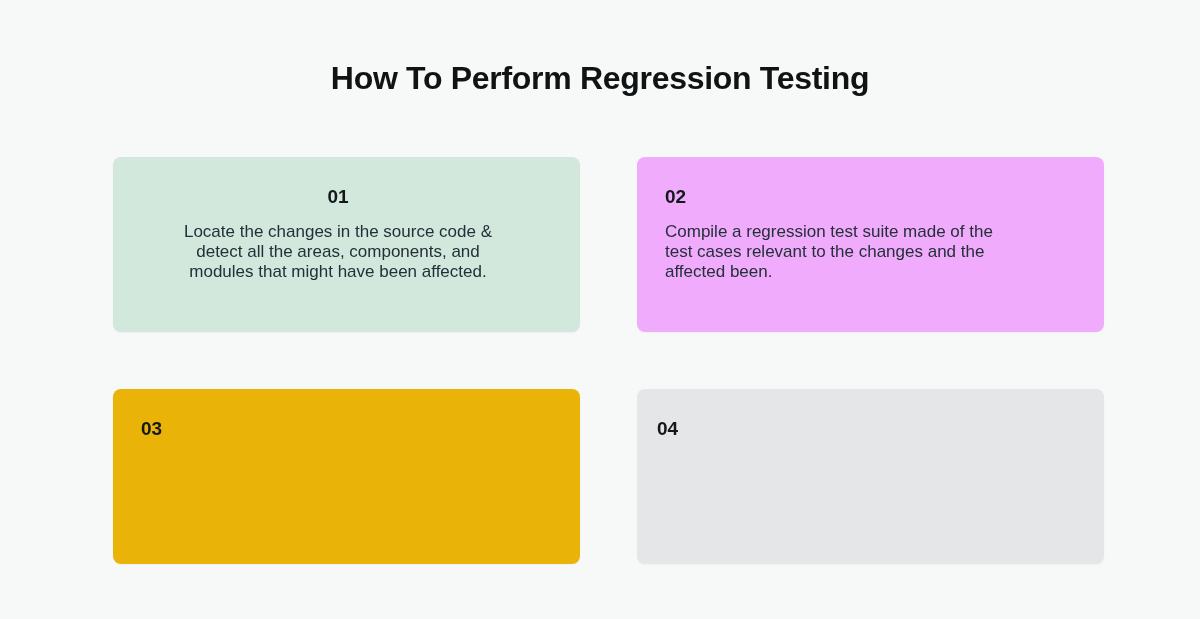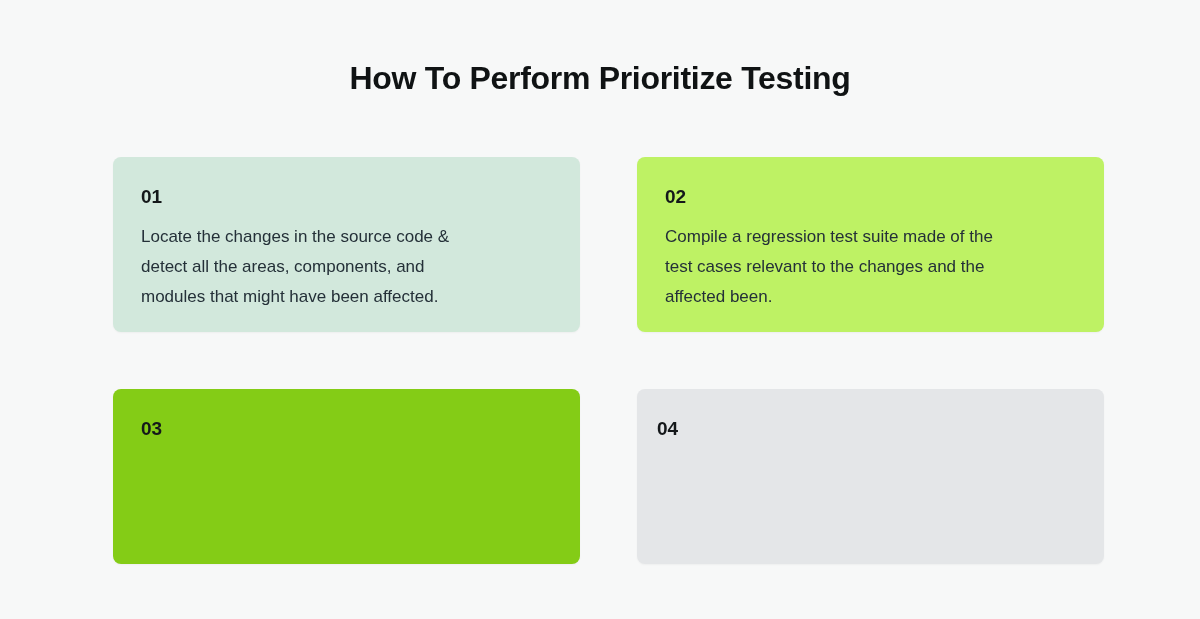--- a/index.html
+++ b/index.html
@@ -40,48 +40,48 @@
   .num {
     font-size: 19px;
     line-height: 22px;
     font-weight: 700;
     color: #14181a;
     margin-bottom: 14px;
   }
   .desc {
     margin: 0;
     font-size: 17px;
-    line-height: 30px;
+    line-height: 20px;
     color: #243038;
     white-space: pre-line;
   }
 </style>
 </head>
 <body style="background: rgb(247, 248, 248);">
 
 <div class="page">
-  <h1 class="title">How To Perform Prioritize Testing</h1>
+  <h1 class="title">How To Perform Regression Testing</h1>
 
   <div class="grid">
 
-    <div class="card" style="background-color: rgb(210, 232, 220);">
+    <div class="card" style="background-color: rgb(210, 232, 220); text-align: center;">
       <div class="num">01</div>
       <p class="desc">Locate the changes in the source code &amp;
 detect all the areas, components, and
 modules that might have been affected.</p>
     </div>
 
-    <div class="card" style="background-color: #bef264;">
+    <div class="card" style="background-color: #f0abfc;">
       <div class="num">02</div>
       <p class="desc">Compile a regression test suite made of the
 test cases relevant to the changes and the
 affected been.</p>
     </div>
 
-    <div class="card" style="background-color: #84cc16;">
+    <div class="card" style="background-color: #eab308;">
       <div class="num">03</div>
     </div>
 
     <div class="card" style="background-color: rgb(228, 230, 232); padding-left: 20px;">
       <div class="num">04</div>
     </div>
 
   </div>
 </div>
 

